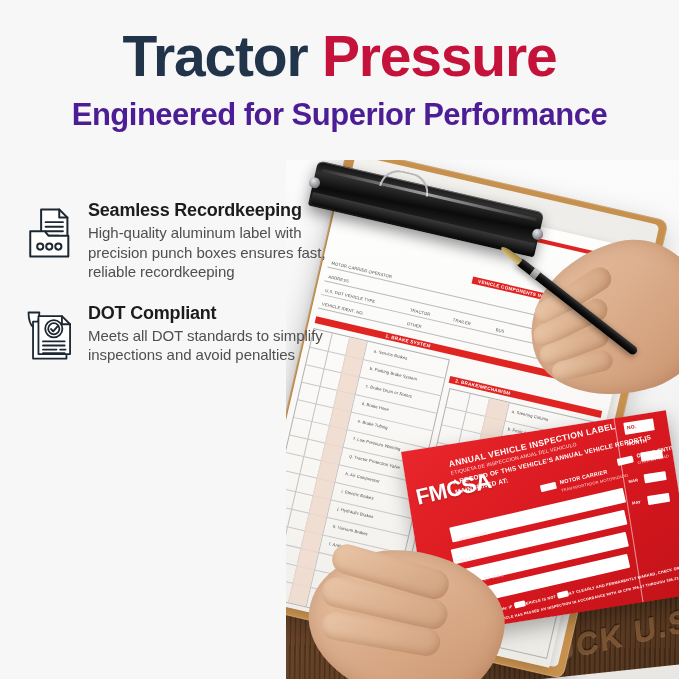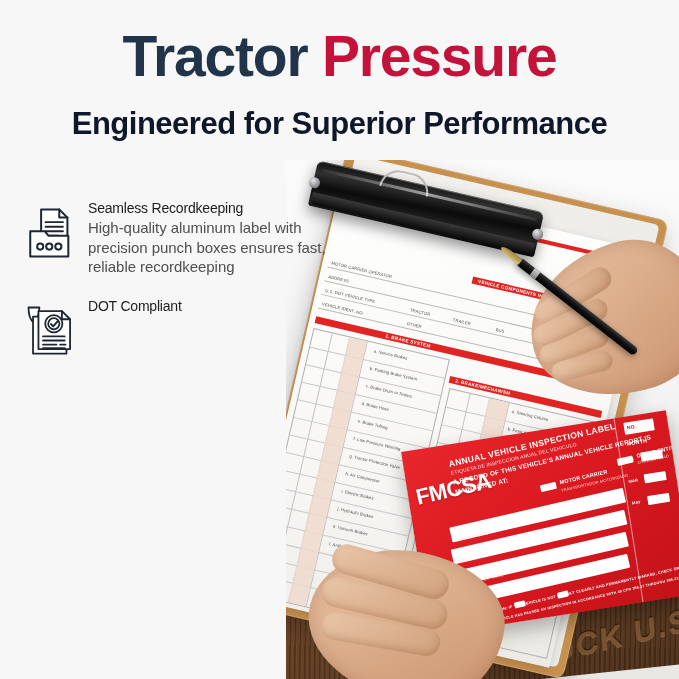--- a/index.html
+++ b/index.html
@@ -359,25 +359,25 @@
     margin: 0;
     padding-top: 27px;
     font-size: 57px;
     font-weight: 700;
     letter-spacing: -1.2px;
     line-height: 1.05;
   }
   .title .w1 { color: #22344a; }
   .title .w2 { color: #c4123a; }
   .subtitle {
-    margin: 9px;
+    margin: 0;
     padding-top: 10px;
     font-size: 31px;
     font-weight: 700;
-    color: #0f172a;
+    color: #4c1d95;
     letter-spacing: -.5px;
   }
 
   #features {
     position: absolute;
     left: 16px;
     top: 196px;
     width: 332px;
   }
   .feature {
@@ -391,22 +391,22 @@
     flex: 0 0 72px;
     width: 72px;
     height: 74px;
     display: flex;
     align-items: center;
     justify-content: center;
   }
   .feature .ftext { padding-top: 4px; }
   .feature h3 {
     margin: 0 0 2px 0;
-    font-size: 14px;
-    font-weight: 400;
+    font-size: 18px;
+    font-weight: 700;
     color: #1c1c1c;
     letter-spacing: -.2px;
   }
   .feature p {
     margin: 0;
     font-size: 15px;
     line-height: 1.30;
     color: #4f4f4f;
     letter-spacing: -.05px;
   }
@@ -620,18 +620,19 @@
           <path d="M16 10 h26 l9 9 v33 h-35 z" fill="#fff"></path>
           <path d="M42 10 v9 h9"></path>
           <circle cx="33" cy="24" r="9.5" fill="#fff"></circle>
           <circle cx="33" cy="24" r="6.2"></circle>
           <path d="M30 24.3 l2.3 2.6 4.6-5.4" stroke-width="2.1"></path>
           <path d="M21 38 h24 M21 42.5 h24 M21 47 h15 M40 47 h6 M21 51 h24"></path>
         </svg>
       </div>
       <div class="ftext">
         <h3>DOT Compliant</h3>
+        <p>Meets all DOT standards to simplify inspections and avoid penalties</p>
       </div>
     </div>
 
 
   </div>
 </div>
 
 </body></html>

